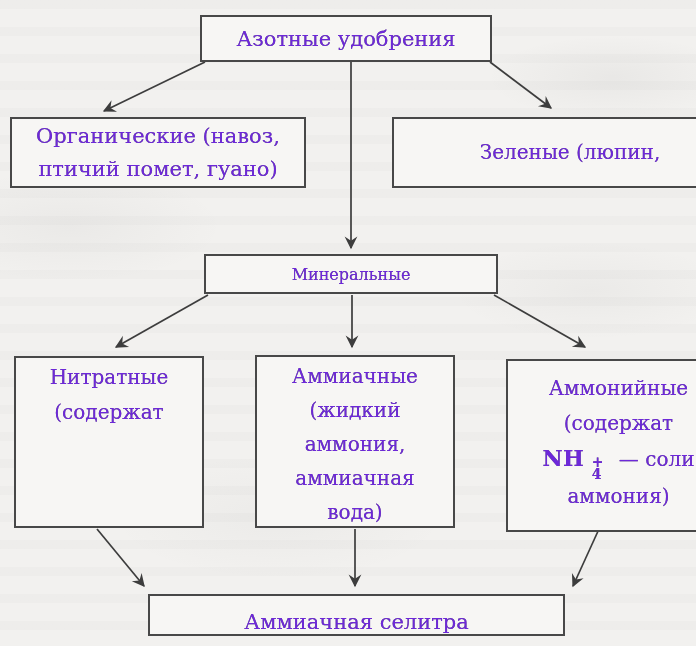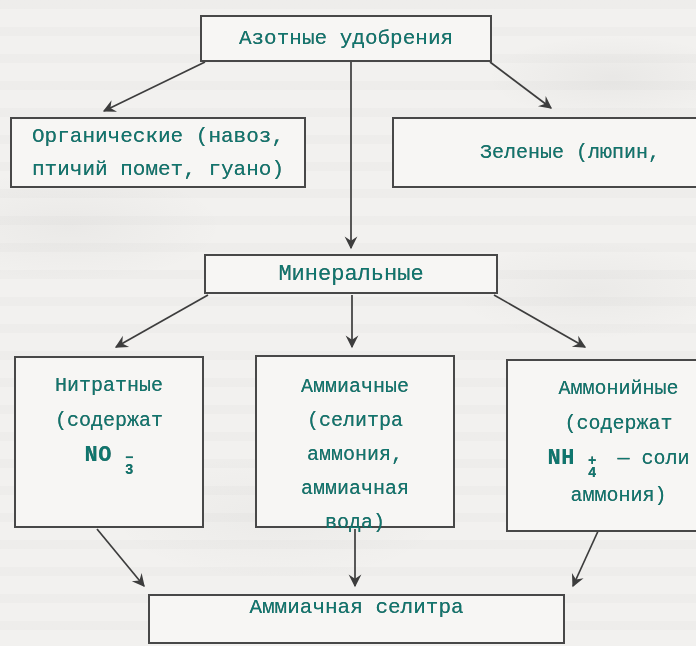--- a/index.html
+++ b/index.html
@@ -30,38 +30,37 @@
   .edge {
     stroke: #3d3d3d;
     stroke-width: 1.7;
     fill: none;
   }
   .node {
     position: absolute;
     box-sizing: border-box;
     background: #f7f6f4;
     border: 2px solid #484848;
-    color: #0f766e;
+    color: #6d28d9;
     display: flex;
     flex-direction: column;
     align-items: center;
     text-align: center;
     text-shadow: 0 0 0.6px rgba(30,30,30,0.65);
-    font-family: Liberation Mono, monospace;
   }
   .node .line { display: block; }
 
   .node-root    { left: 200px; top: 15px;  width: 292px; height: 47px;  justify-content: center; font-size: 21px; }
   .node-organic { left: 10px;  top: 117px; width: 296px; height: 71px;  justify-content: center; font-size: 21px; line-height: 33px; }
   .node-green   { left: 392px; top: 117px; width: 320px; height: 71px;  justify-content: center; font-size: 20px; line-height: 33px; padding-left: 36px; }
-  .node-mineral { left: 204px; top: 254px; width: 294px; height: 40px;  justify-content: center; font-size: 22px; }
-  .node-nitrate { left: 14px;  top: 356px; width: 190px; height: 172px; padding-top: 10px; font-size: 20px; line-height: 35px; }
-  .node-ammonia { left: 255px; top: 355px; width: 200px; height: 173px; padding-top: 13px;  font-size: 20px; line-height: 34px; }
+  .node-mineral { left: 204px; top: 254px; width: 294px; height: 40px;  justify-content: center; font-size: 16px; }
+  .node-nitrate { left: 14px;  top: 356px; width: 190px; height: 172px; padding-top: 2px; font-size: 20px; line-height: 35px; }
+  .node-ammonia { left: 255px; top: 355px; width: 200px; height: 173px; padding-top: 2px;  font-size: 20px; line-height: 34px; }
   .node-ammonium{ left: 506px; top: 359px; width: 225px; height: 173px; padding-top: 10px; font-size: 20px; line-height: 35px; }
-  .node-result  { left: 148px; top: 594px; width: 417px; height: 50px;  justify-content: flex-start; font-size: 21px; }
+  .node-result  { left: 148px; top: 594px; width: 417px; height: 42px;  justify-content: flex-end; font-size: 21px; }
 
   .chem-line {
     display: flex;
     align-items: center;
     justify-content: center;
   }
   .chem-base {
     font-weight: bold;
     font-size: 22px;
     letter-spacing: 0.5px;
@@ -116,32 +115,25 @@
     <span class="line">Зеленые (люпин,</span>
   </div>
 
   <div class="node node-mineral">
     <span class="line">Минеральные</span>
   </div>
 
   <div class="node node-nitrate">
     <span class="line">Нитратные</span>
     <span class="line">(содержат</span>
-    <span class="line chem-line">
-      <span class="chem-base">NO</span>
-      <span class="chem-stack">
-        <span class="chem-sup">−</span>
-        <span class="chem-sub">3</span>
-      </span>
-    </span>
   </div>
 
   <div class="node node-ammonia">
     <span class="line">Аммиачные</span>
-    <span class="line">(селитра</span>
+    <span class="line">(жидкий</span>
     <span class="line">аммония,</span>
     <span class="line">аммиачная</span>
     <span class="line">вода)</span>
   </div>
 
   <div class="node node-ammonium">
     <span class="line">Аммонийные</span>
     <span class="line">(содержат</span>
     <span class="line chem-line">
       <span class="chem-base">NH</span>

